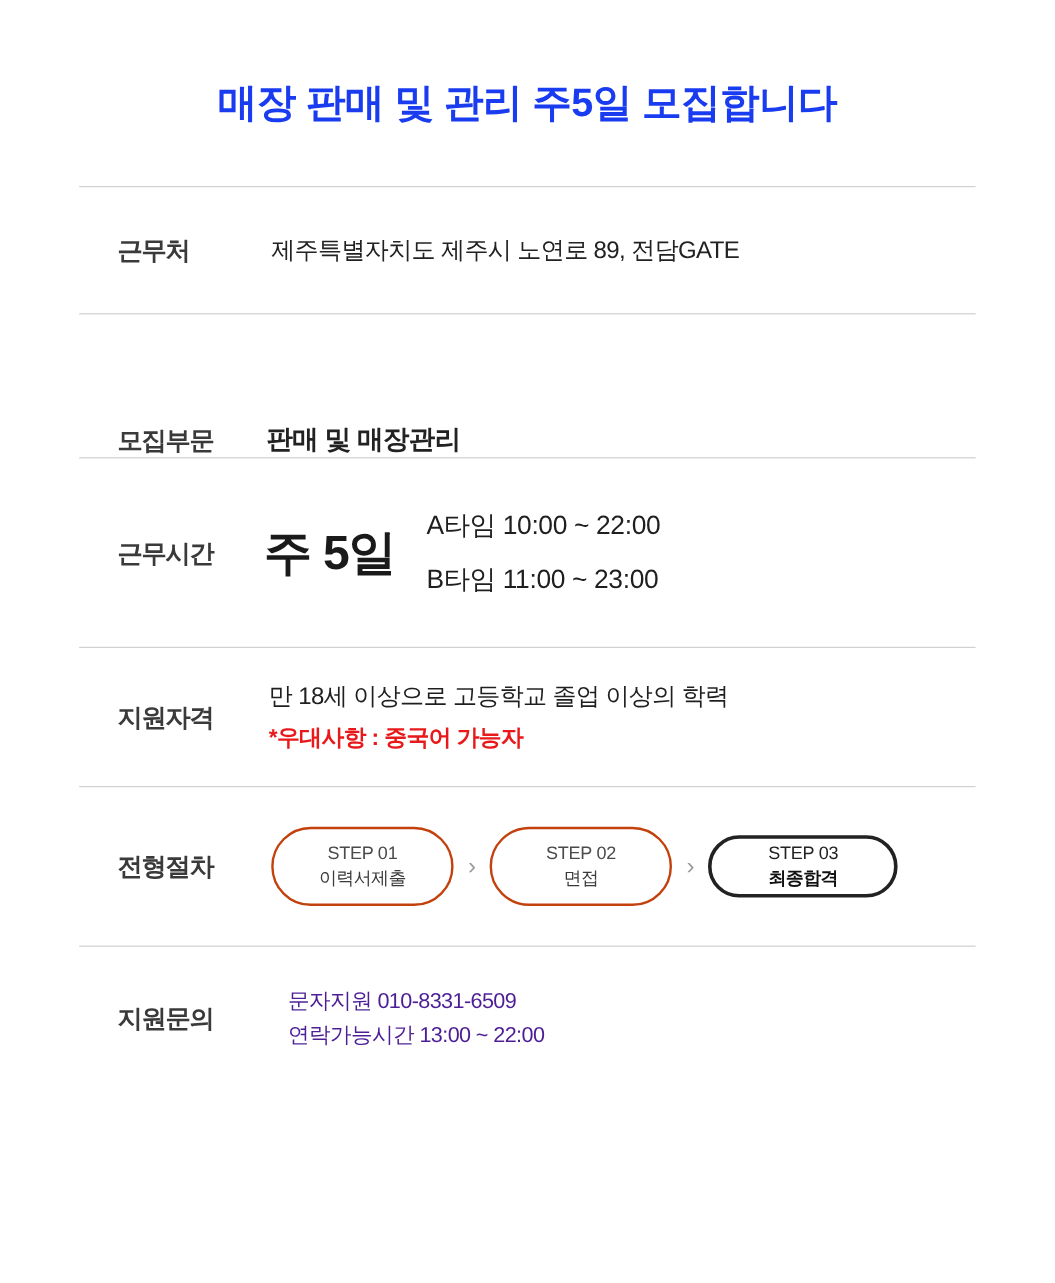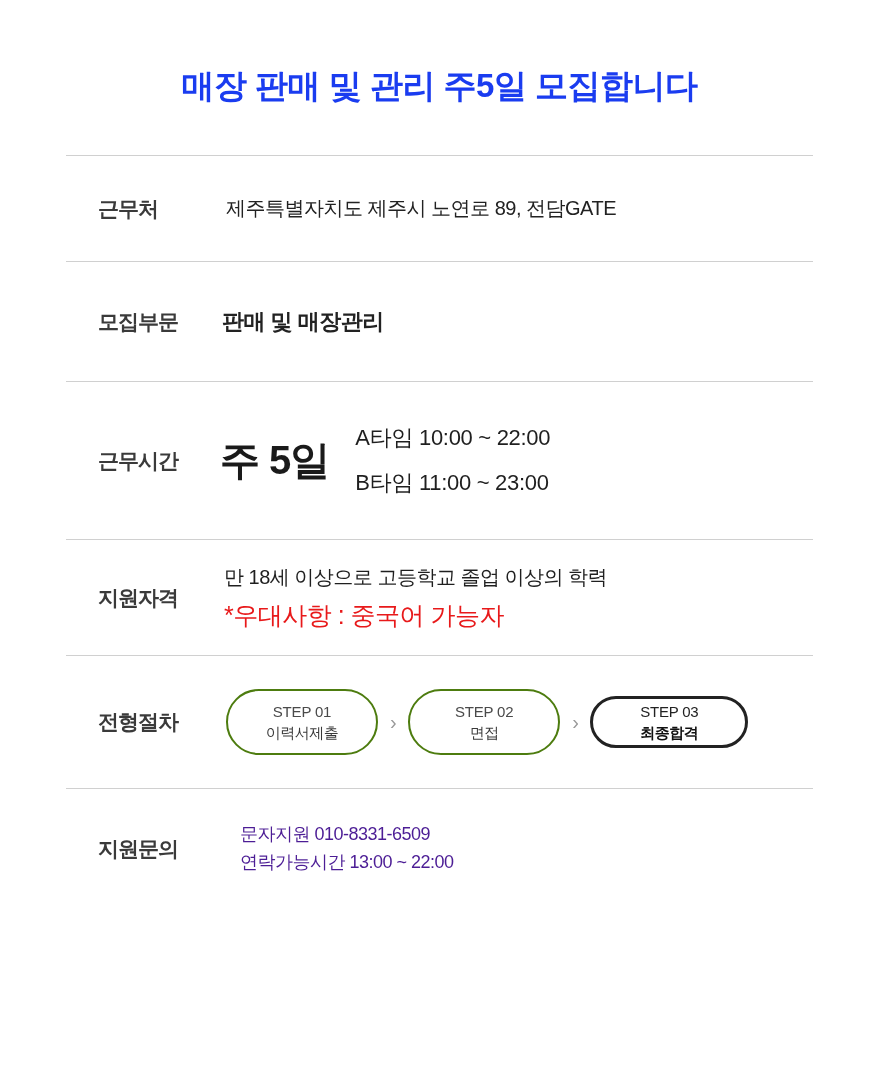--- a/index.html
+++ b/index.html
@@ -58,21 +58,21 @@
   }
   .row .value {
     flex: 1 1 auto;
     font-size: 20px;
     color: #222222;
     letter-spacing: -0.5px;
   }
 
   
   .row-workplace { height: 106px; }
-  .row-position  { height: 120px; }
+  .row-position  { height: 120px; align-items: flex-end; }
   .row-hours     { height: 158px; }
   .row-qual      { height: 116px; }
   .row-pay       { height: 116px; }
   .row-process   { height: 133px; }
   .row-contact   { height: 120px; }
 
   .row-workplace .value { font-size: 20px; padding-left: 10px; }
   .row-position .value  { font-size: 22px; font-weight: bold; padding-left: 6px; }
 
   
@@ -105,37 +105,37 @@
 
   
   .qual-wrap { padding-left: 8px; }
   .qual-main {
     font-size: 20px;
     color: #1f1f1f;
     letter-spacing: -0.5px;
     margin-bottom: 8px;
   }
   .qual-note {
-    font-size: 25px;
+    font-size: 19px;
     color: #e8191a;
-    font-weight: normal;
+    font-weight: bold;
     letter-spacing: -0.5px;
   }
 
   
   .row-pay .value { font-size: 21px; padding-left: 20px; }
 
   
   .steps {
     display: flex;
     align-items: center;
     padding-left: 10px;
   }
   .step {
-    border: 2px solid #4d7c0f;
+    border: 2px solid #c2410c;
     border-radius: 40px;
     width: 152px;
     height: 66px;
     display: flex;
     flex-direction: column;
     align-items: center;
     justify-content: center;
     box-sizing: border-box;
     background: #ffffff;
   }

